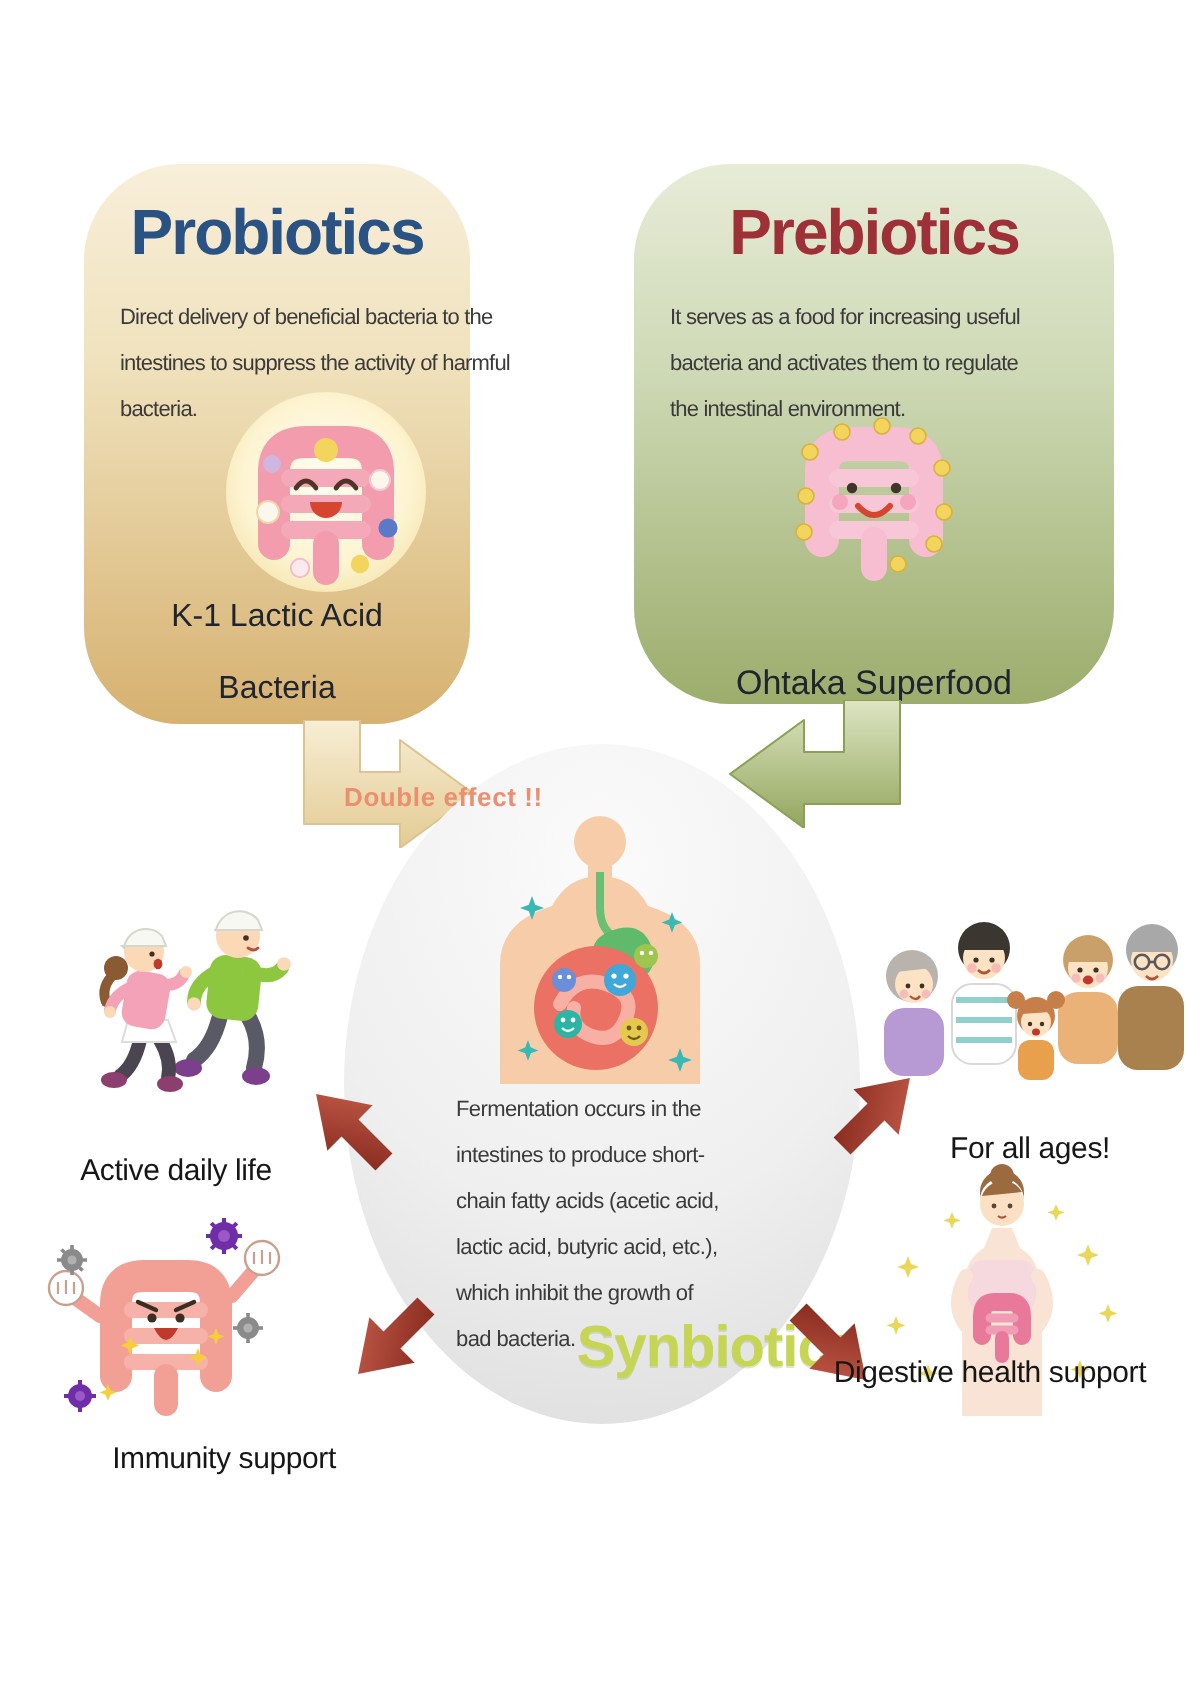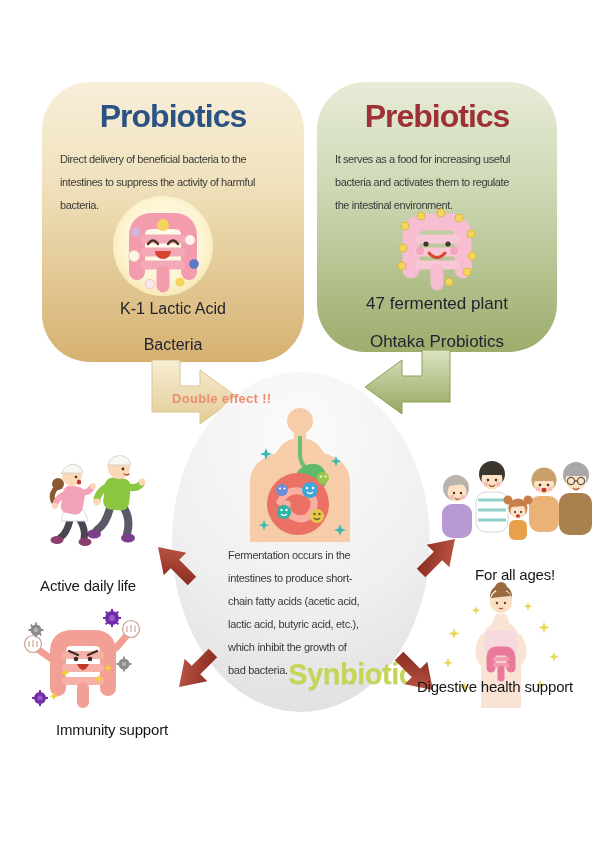--- a/index.html
+++ b/index.html
@@ -1,21 +1,21 @@
 <!DOCTYPE html>
 <html><head>
 <meta charset="utf-8">
 <style>
   html,body{margin:0;padding:0;background:#ffffff;}
   .canvas{
     position:relative;width:600px;height:849px;overflow:hidden;background:#ffffff;
     font-family:"Liberation Sans","DejaVu Sans",sans-serif;color:#222;
   }
   .card{position:absolute;border-radius:48px;}
-  .card.probiotics{left:42px;top:82px;width:262px;height:280px;
+  .card.probiotics{left:42px;top:82px;width:193px;height:280px;
     background:linear-gradient(#f8efda,#f0e2bd 35%,#d6b170);}
   .card.prebiotics{left:317px;top:82px;width:240px;height:270px;
     background:linear-gradient(#e7ecd7,#cdd8b4 40%,#9cad6c);}
   .card-title{margin:0;text-align:center;font-weight:bold;font-size:32px;letter-spacing:-1px;padding-top:16px;}
   .card.probiotics .card-title{color:#2a5383;}
   .card.prebiotics .card-title{color:#9e3038;}
   .card-desc{position:absolute;left:18px;top:66px;margin:0;font-size:11px;letter-spacing:-0.4px;
     line-height:23px;color:#3a3a3a;white-space:pre;}
   .card-illu{position:absolute;}
   .card-caption{position:absolute;left:0;width:100%;text-align:center;color:#20242e;}
@@ -120,22 +120,21 @@
           <circle cx="62" cy="9" r="4"></circle>
         <circle cx="80" cy="14" r="4"></circle>
           <circle cx="92" cy="30" r="4"></circle>
           <circle cx="93" cy="52" r="4"></circle>
         <circle cx="24" cy="44" r="4"></circle>
           <circle cx="23" cy="62" r="4"></circle>
           <circle cx="88" cy="68" r="4"></circle>
         <circle cx="70" cy="78" r="4"></circle>
       </g>
     </svg>
-    <div class="card-caption cap1">47 fermented plant</div>
-    <div class="card-caption cap2">Ohtaka Probiotics</div>
+    <div class="card-caption cap2">Ohtaka Superfood</div>
   </section>
 
   <svg class="elbow" style="left:140px;top:360px" width="100" height="64" viewBox="0 0 100 64">
     <path d="M12,0 H40 V26 H60 V10 L97,37 L60,64 V52 H12 Z" fill="url(#tanG)" stroke="#dcc391" stroke-width="1" stroke-linejoin="round"></path>
   </svg>
   <svg class="elbow" style="left:362px;top:350px" width="100" height="64" viewBox="0 0 100 64">
     <path d="M88,0 H60 V26 H40 V10 L3,37 L40,64 V52 H88 Z" fill="url(#grnG)" stroke="#8aa055" stroke-width="1" stroke-linejoin="round"></path>
   </svg>
 
   <div class="ellipse"></div>

